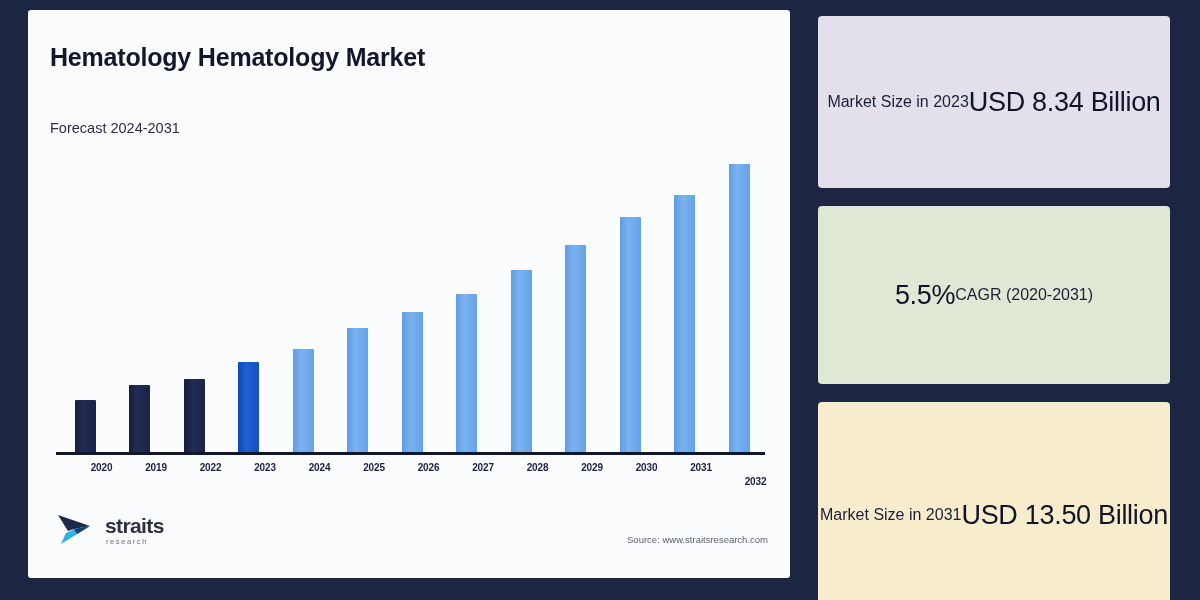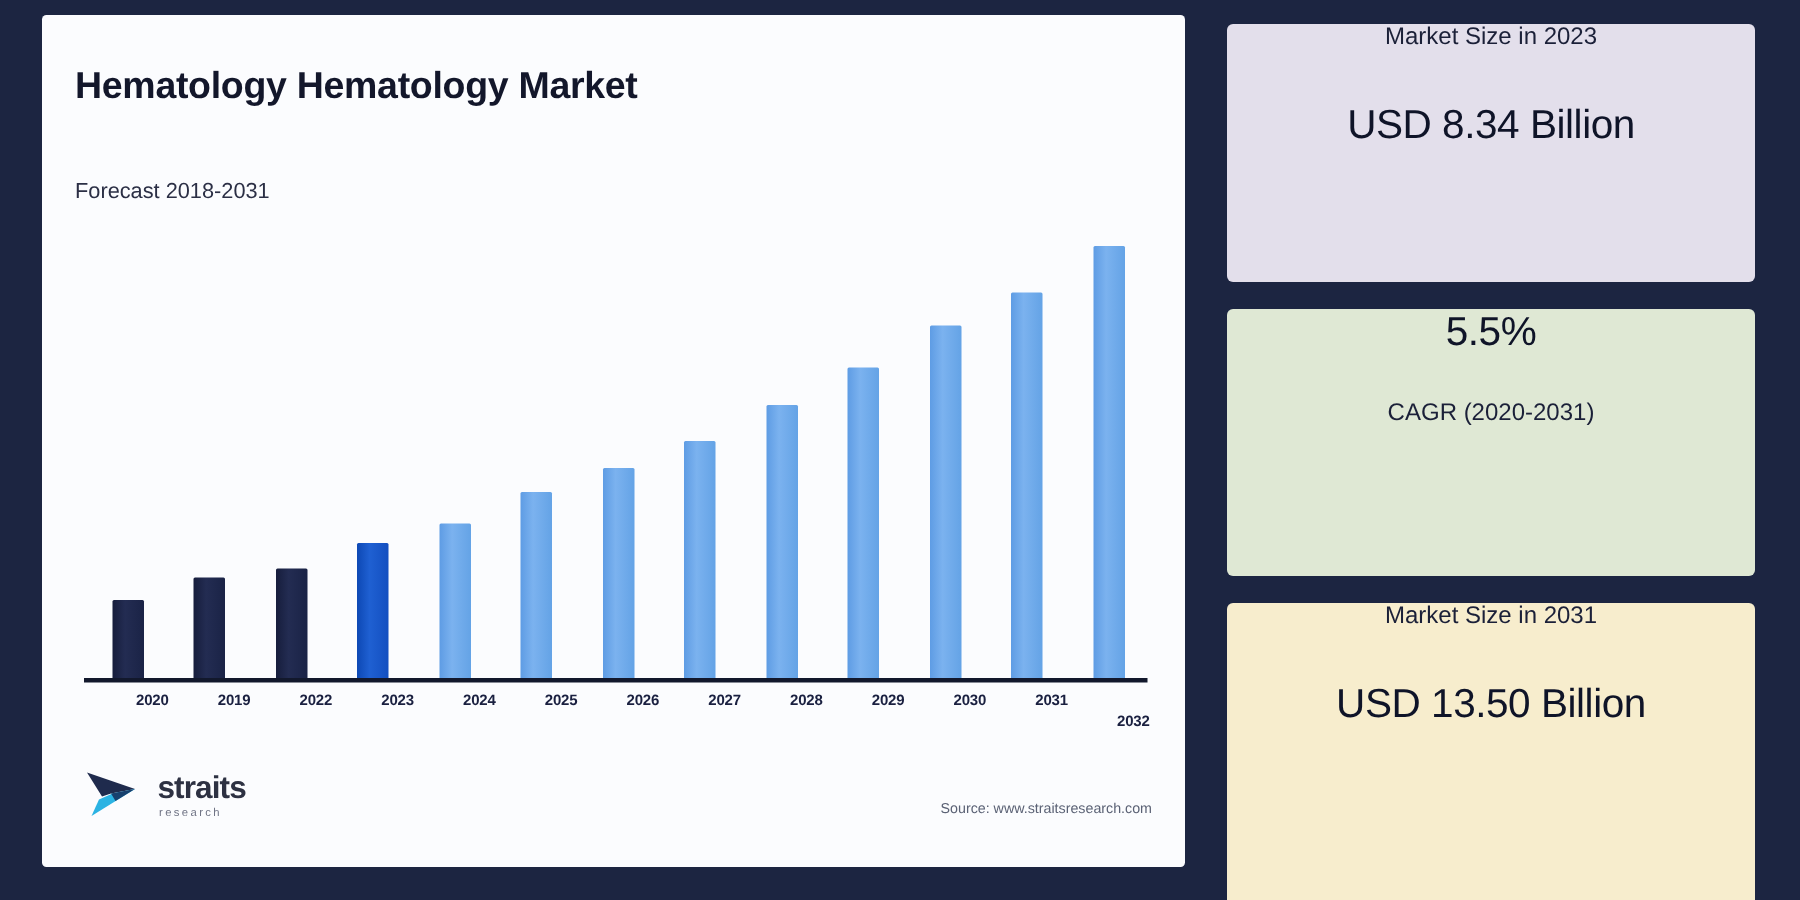--- a/index.html
+++ b/index.html
@@ -125,23 +125,23 @@
     margin-left: 16px;
   }
 
   
   .stat-card {
     position: absolute;
     left: 818px;
     width: 352px;
     border-radius: 4px;
     display: flex;
-    flex-direction: column;
+    flex-direction: row;
     align-items: center;
-    justify-content: flex-start;
+    justify-content: center;
   }
 
   #card-2023 { top: 16px;  height: 172px; background: #e3dfeb; }
   #card-cagr { top: 206px; height: 178px; background: #dfe8d4; }
   #card-2031 { top: 402px; height: 226px; background: #f7edcd; }
 
   .stat-caption {
     font-size: 16px;
     color: #1b2038;
   }
@@ -155,21 +155,21 @@
 
   .gap-lg { height: 34px; }
   .gap-md { height: 30px; }
 </style>
 </head>
 <body>
 
 <div id="chart-panel">
 
   <div id="chart-title">Hematology Hematology Market</div>
-  <div id="chart-subtitle">Forecast 2018-2031</div>
+  <div id="chart-subtitle">Forecast 2024-2031</div>
 
   <div id="plot-area">
     <div id="axis-line"></div>
 
   <div class="bar-slot" style="left: 30px;">
         <div class="bar dark" style="height: 52px;"></div>
       </div>
       <div class="bar-label" style="left: 30px;">2020</div>
       <div class="bar-slot" style="left: 84.5px;">
         <div class="bar dark" style="height: 67px;"></div>

